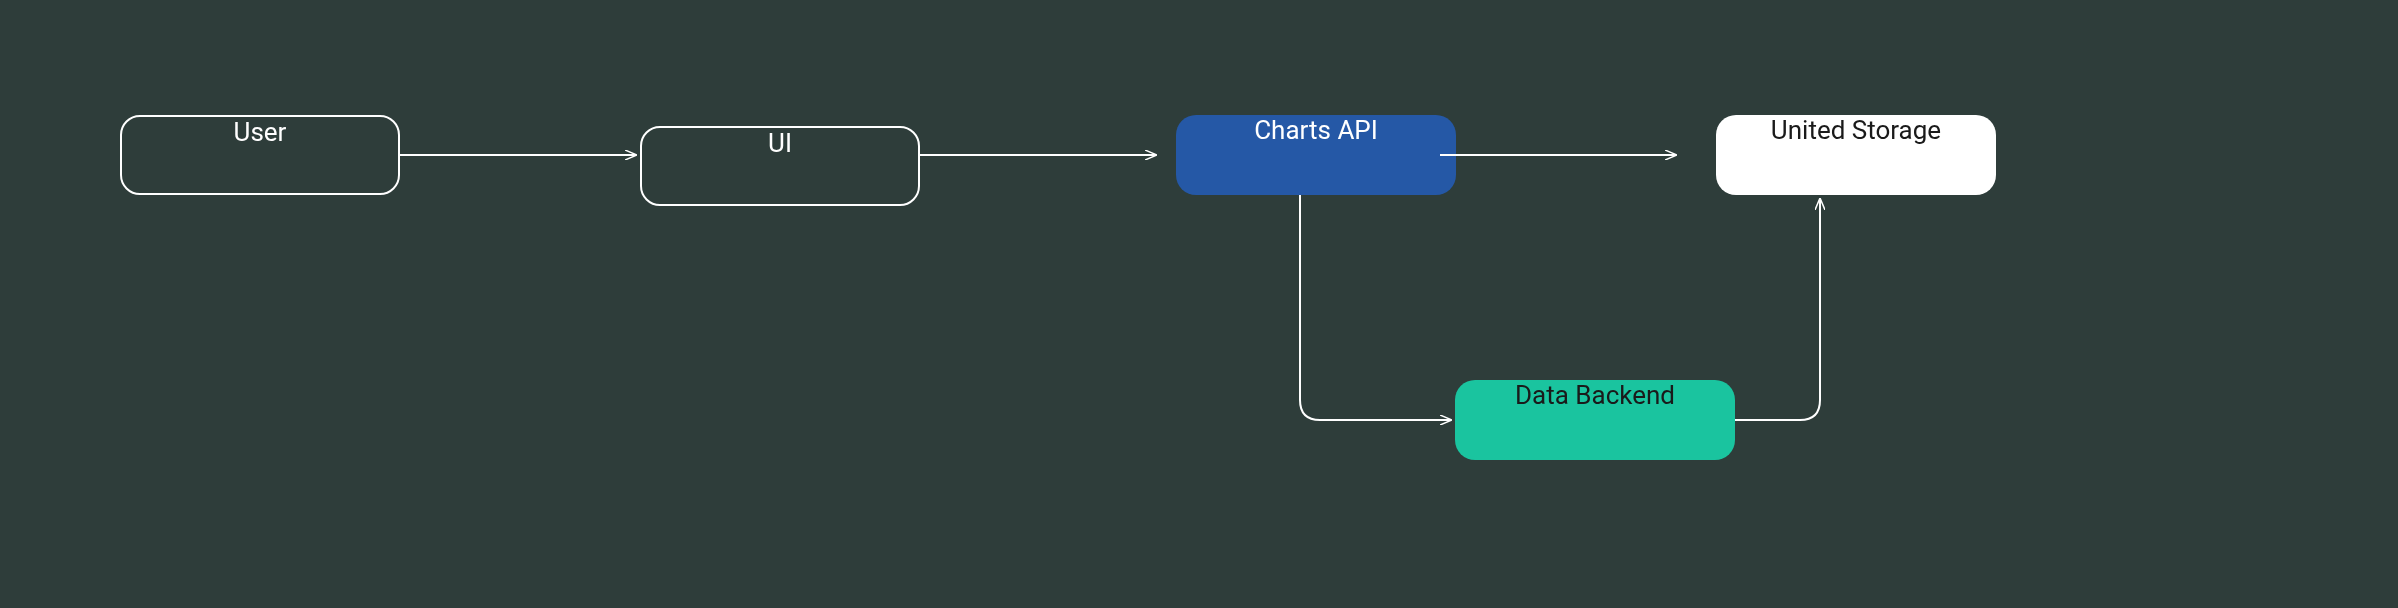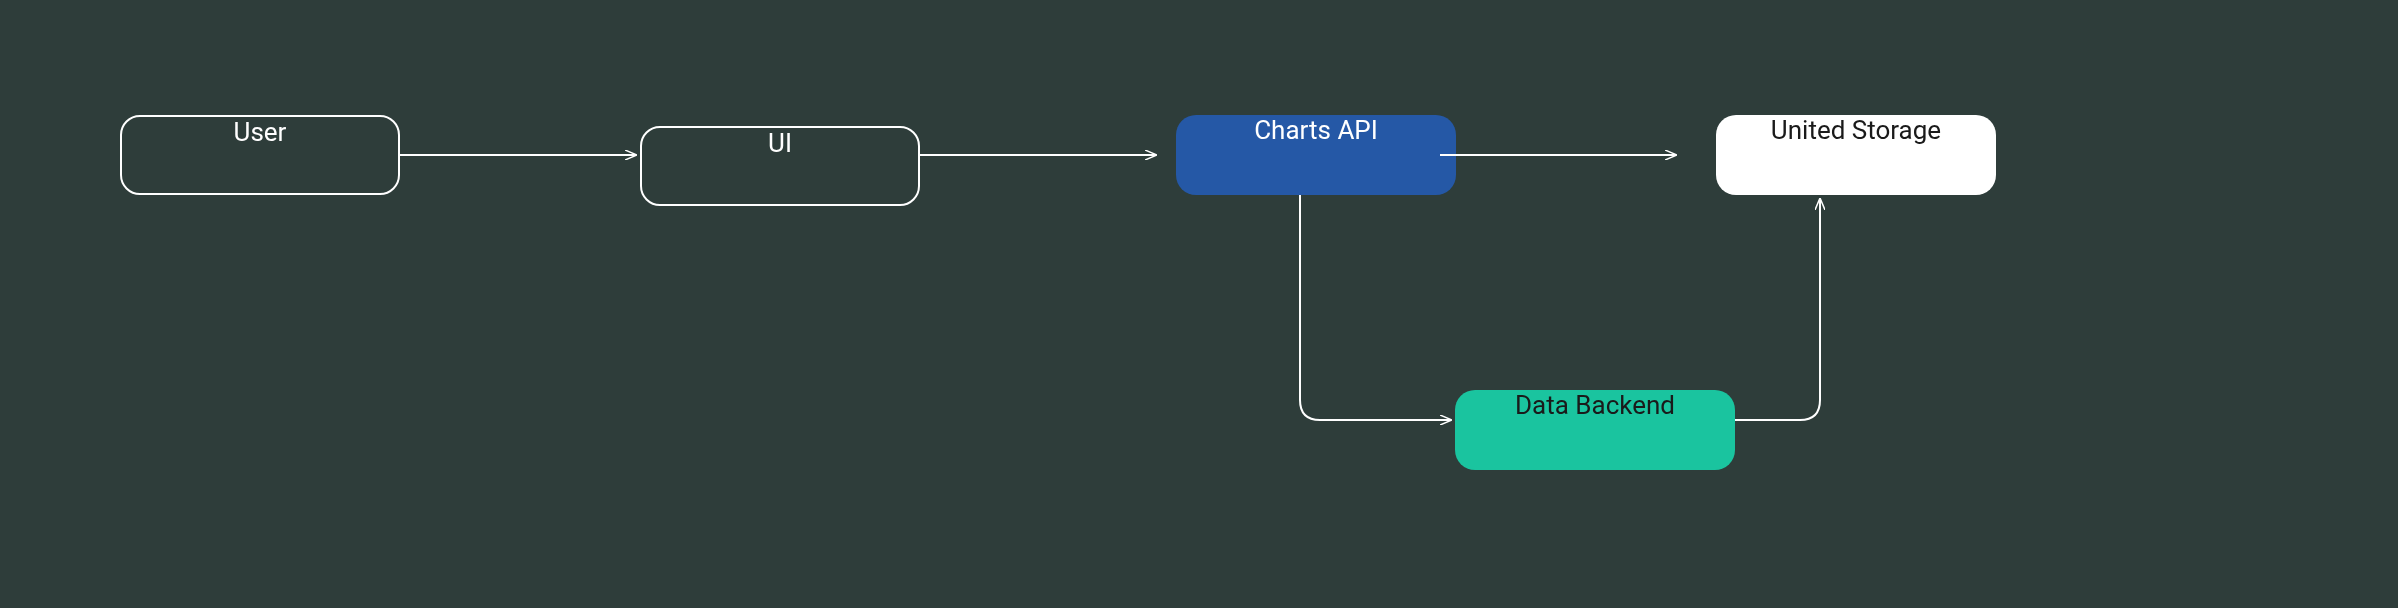--- a/index.html
+++ b/index.html
@@ -62,21 +62,21 @@
 </div>
 
 <div class="node node-blue" style="left:1176px; top:115px;">
   <span>Charts API</span>
 </div>
 
 <div class="node node-white" style="left:1680px; top:115px;margin-left:36px;">
   <span>United Storage</span>
 </div>
 
-<div class="node node-teal" style="left:1455px; top:380px;margin-top:10px;">
+<div class="node node-teal" style="left:1455px; top:380px;">
   <span>Data Backend</span>
 </div>
 
 <svg class="connectors">
   <defs>
     <marker id="arrowhead" markerWidth="12" markerHeight="10" refX="11" refY="5" orient="auto" markerUnits="userSpaceOnUse">
       <path d="M 0 0 L 12 5 L 0 10" fill="none" stroke="#ffffff" stroke-width="1.5"></path>
     </marker>
   </defs>
 

